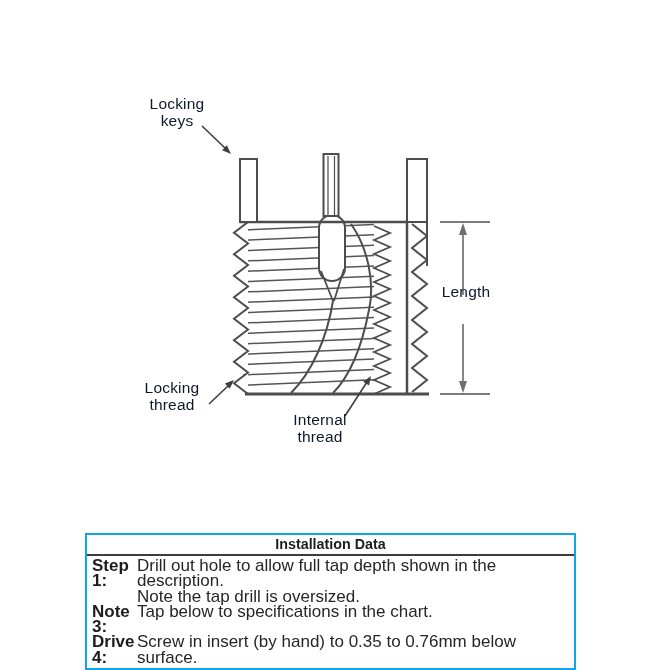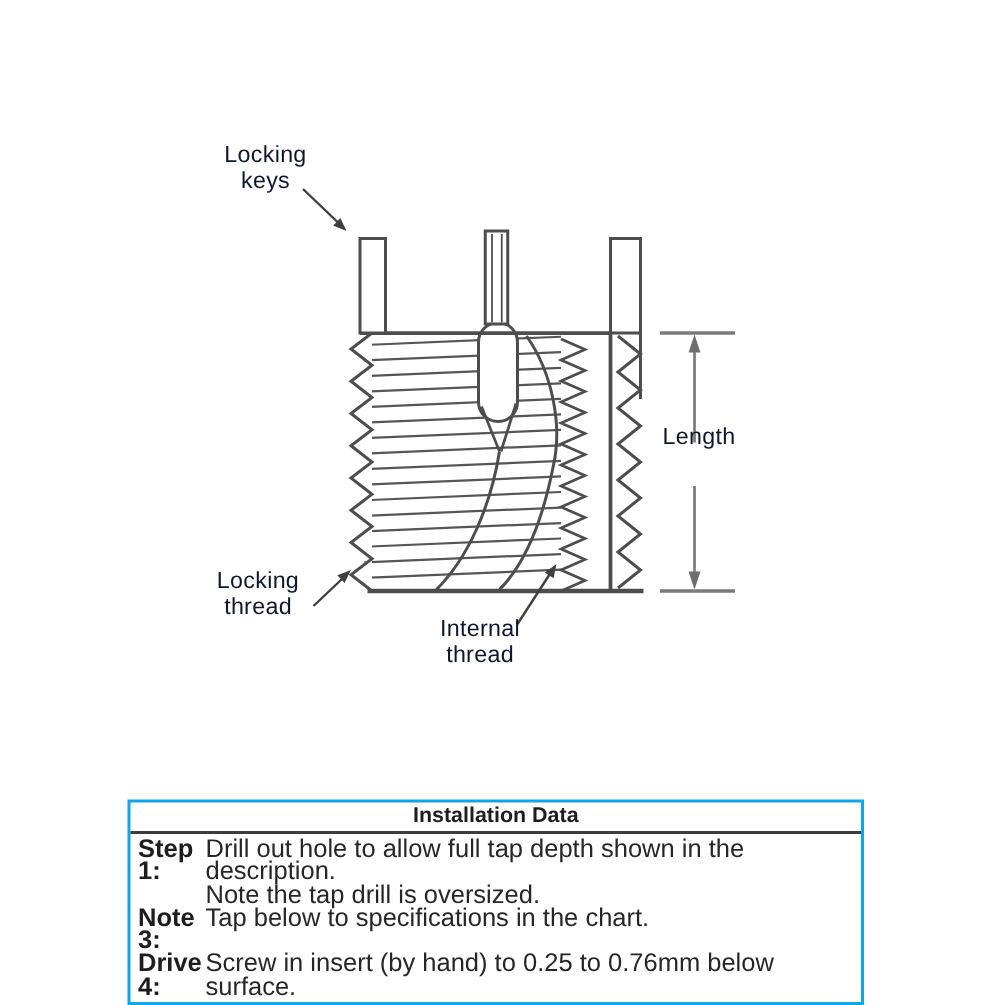--- a/index.html
+++ b/index.html
@@ -121,18 +121,18 @@
           <div>Drill out hole to allow full tap depth shown in the description.</div>
           <div>Note the tap drill is oversized.</div>
         </div>
       </div>
       <div class="step-row">
         <div class="step-label">Note 3:</div>
         <div class="step-text">Tap below to specifications in the chart.</div>
       </div>
       <div class="step-row">
         <div class="step-label">Drive 4:</div>
-        <div class="step-text">Screw in insert (by hand) to 0.25 to 0.76mm below surface.</div>
+        <div class="step-text">Screw in insert (by hand) to 0.35 to 0.76mm below surface.</div>
       </div>
     </div>
   </div>
 
 </div>
 
 </body></html>

